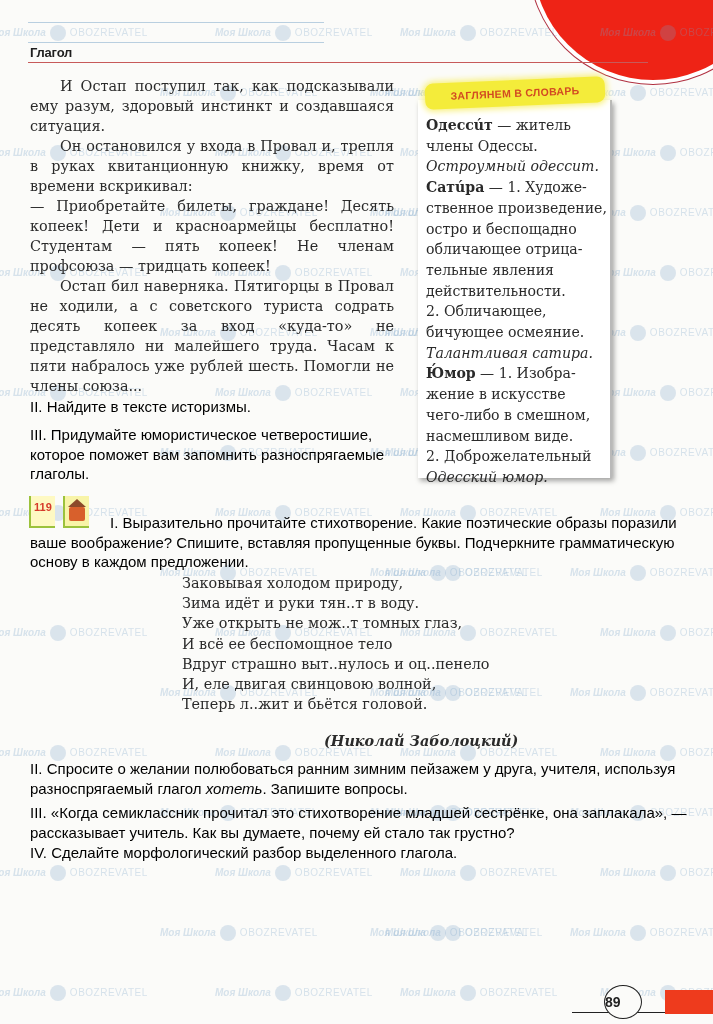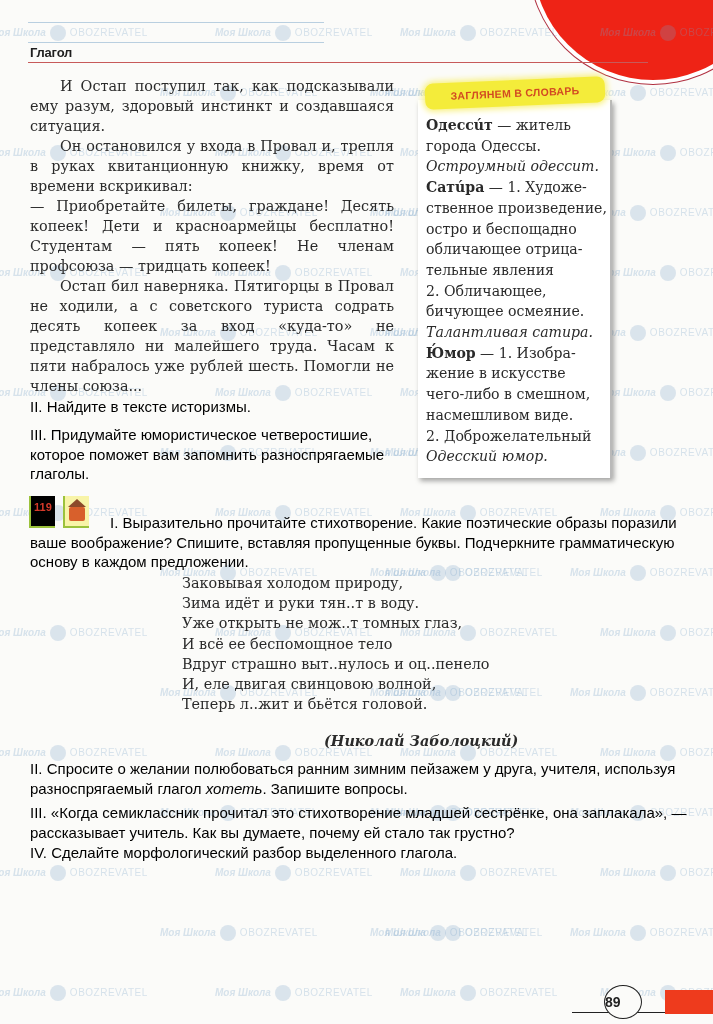--- a/index.html
+++ b/index.html
@@ -47,21 +47,21 @@
     box-shadow: 0 0 6px 2px #f8f07a;
   }
   .dict-text {
     left: 426px; top: 115px; width: 185px; font-size: 14.1px; line-height: 20.7px;
   }
   .dict-text div { white-space: nowrap; }
   .b { font-weight: bold; }
   .i { font-style: italic; }
   
   .ex-num {
-    left: 29px; top: 496px; width: 26px; height: 32px; background: #000000;
+    left: 29px; top: 496px; width: 26px; height: 32px; background: #fef9c3;
     border-left: 2px solid #9cc23c; border-bottom: 2px solid #9cc23c;
     font-family: "Liberation Sans", sans-serif; font-weight: bold; font-size: 11px;
     color: #d63a2a; padding-left: 3px; box-sizing: border-box; line-height: 22px;
   }
   .ex-icon {
     left: 63px; top: 496px; width: 26px; height: 32px; background: #f8f4a8;
     border-left: 2px solid #9cc23c; border-bottom: 2px solid #9cc23c; box-sizing: border-box;
   }
   .ex-icon .roof {
     position: absolute; left: 3px; top: 3px; width: 0; height: 0;
@@ -188,27 +188,28 @@
   <p>Остап бил наверняка. Пятигорцы в Провал не ходили, а с советского туриста содрать десять копеек за вход «куда-то» не представляло ни малейшего труда. Часам к пяти набралось уже рублей шесть. Помогли не члены союза...</p>
 </div>
 
 <div class="abs sans task1">II. Найдите в тексте историзмы.</div>
 <div class="abs sans task2">III. Придумайте юмористическое четверостишие, которое поможет вам запомнить разноспрягаемые глаголы.</div>
 
 <div class="abs dict"></div>
 <div class="abs dict-label">ЗАГЛЯНЕМ В СЛОВАРЬ</div>
 <div class="abs dict-text" id="dict-text">
     <div><span class="b">Одессúт</span> — житель</div>
-    <div>города Одессы.</div>
+    <div>члены Одессы.</div>
     <div><span class="i">Остроумный одессит.</span></div>
     <div><span class="b">Сатúра</span> — 1. Художе-</div>
     <div>ственное произведение,</div>
     <div>остро и беспощадно</div>
     <div>обличающее отрица-</div>
     <div>тельные явления</div>
+    <div>действительности.</div>
     <div>2. Обличающее,</div>
     <div>бичующее осмеяние.</div>
     <div><span class="i">Талантливая сатира.</span></div>
     <div><span class="b">Ю́мор</span> — 1. Изобра-</div>
     <div>жение в искусстве</div>
     <div>чего-либо в смешном,</div>
     <div>насмешливом виде.</div>
     <div>2. Доброжелательный</div>
     <div><span class="i">Одесский юмор.</span></div>
   </div>

